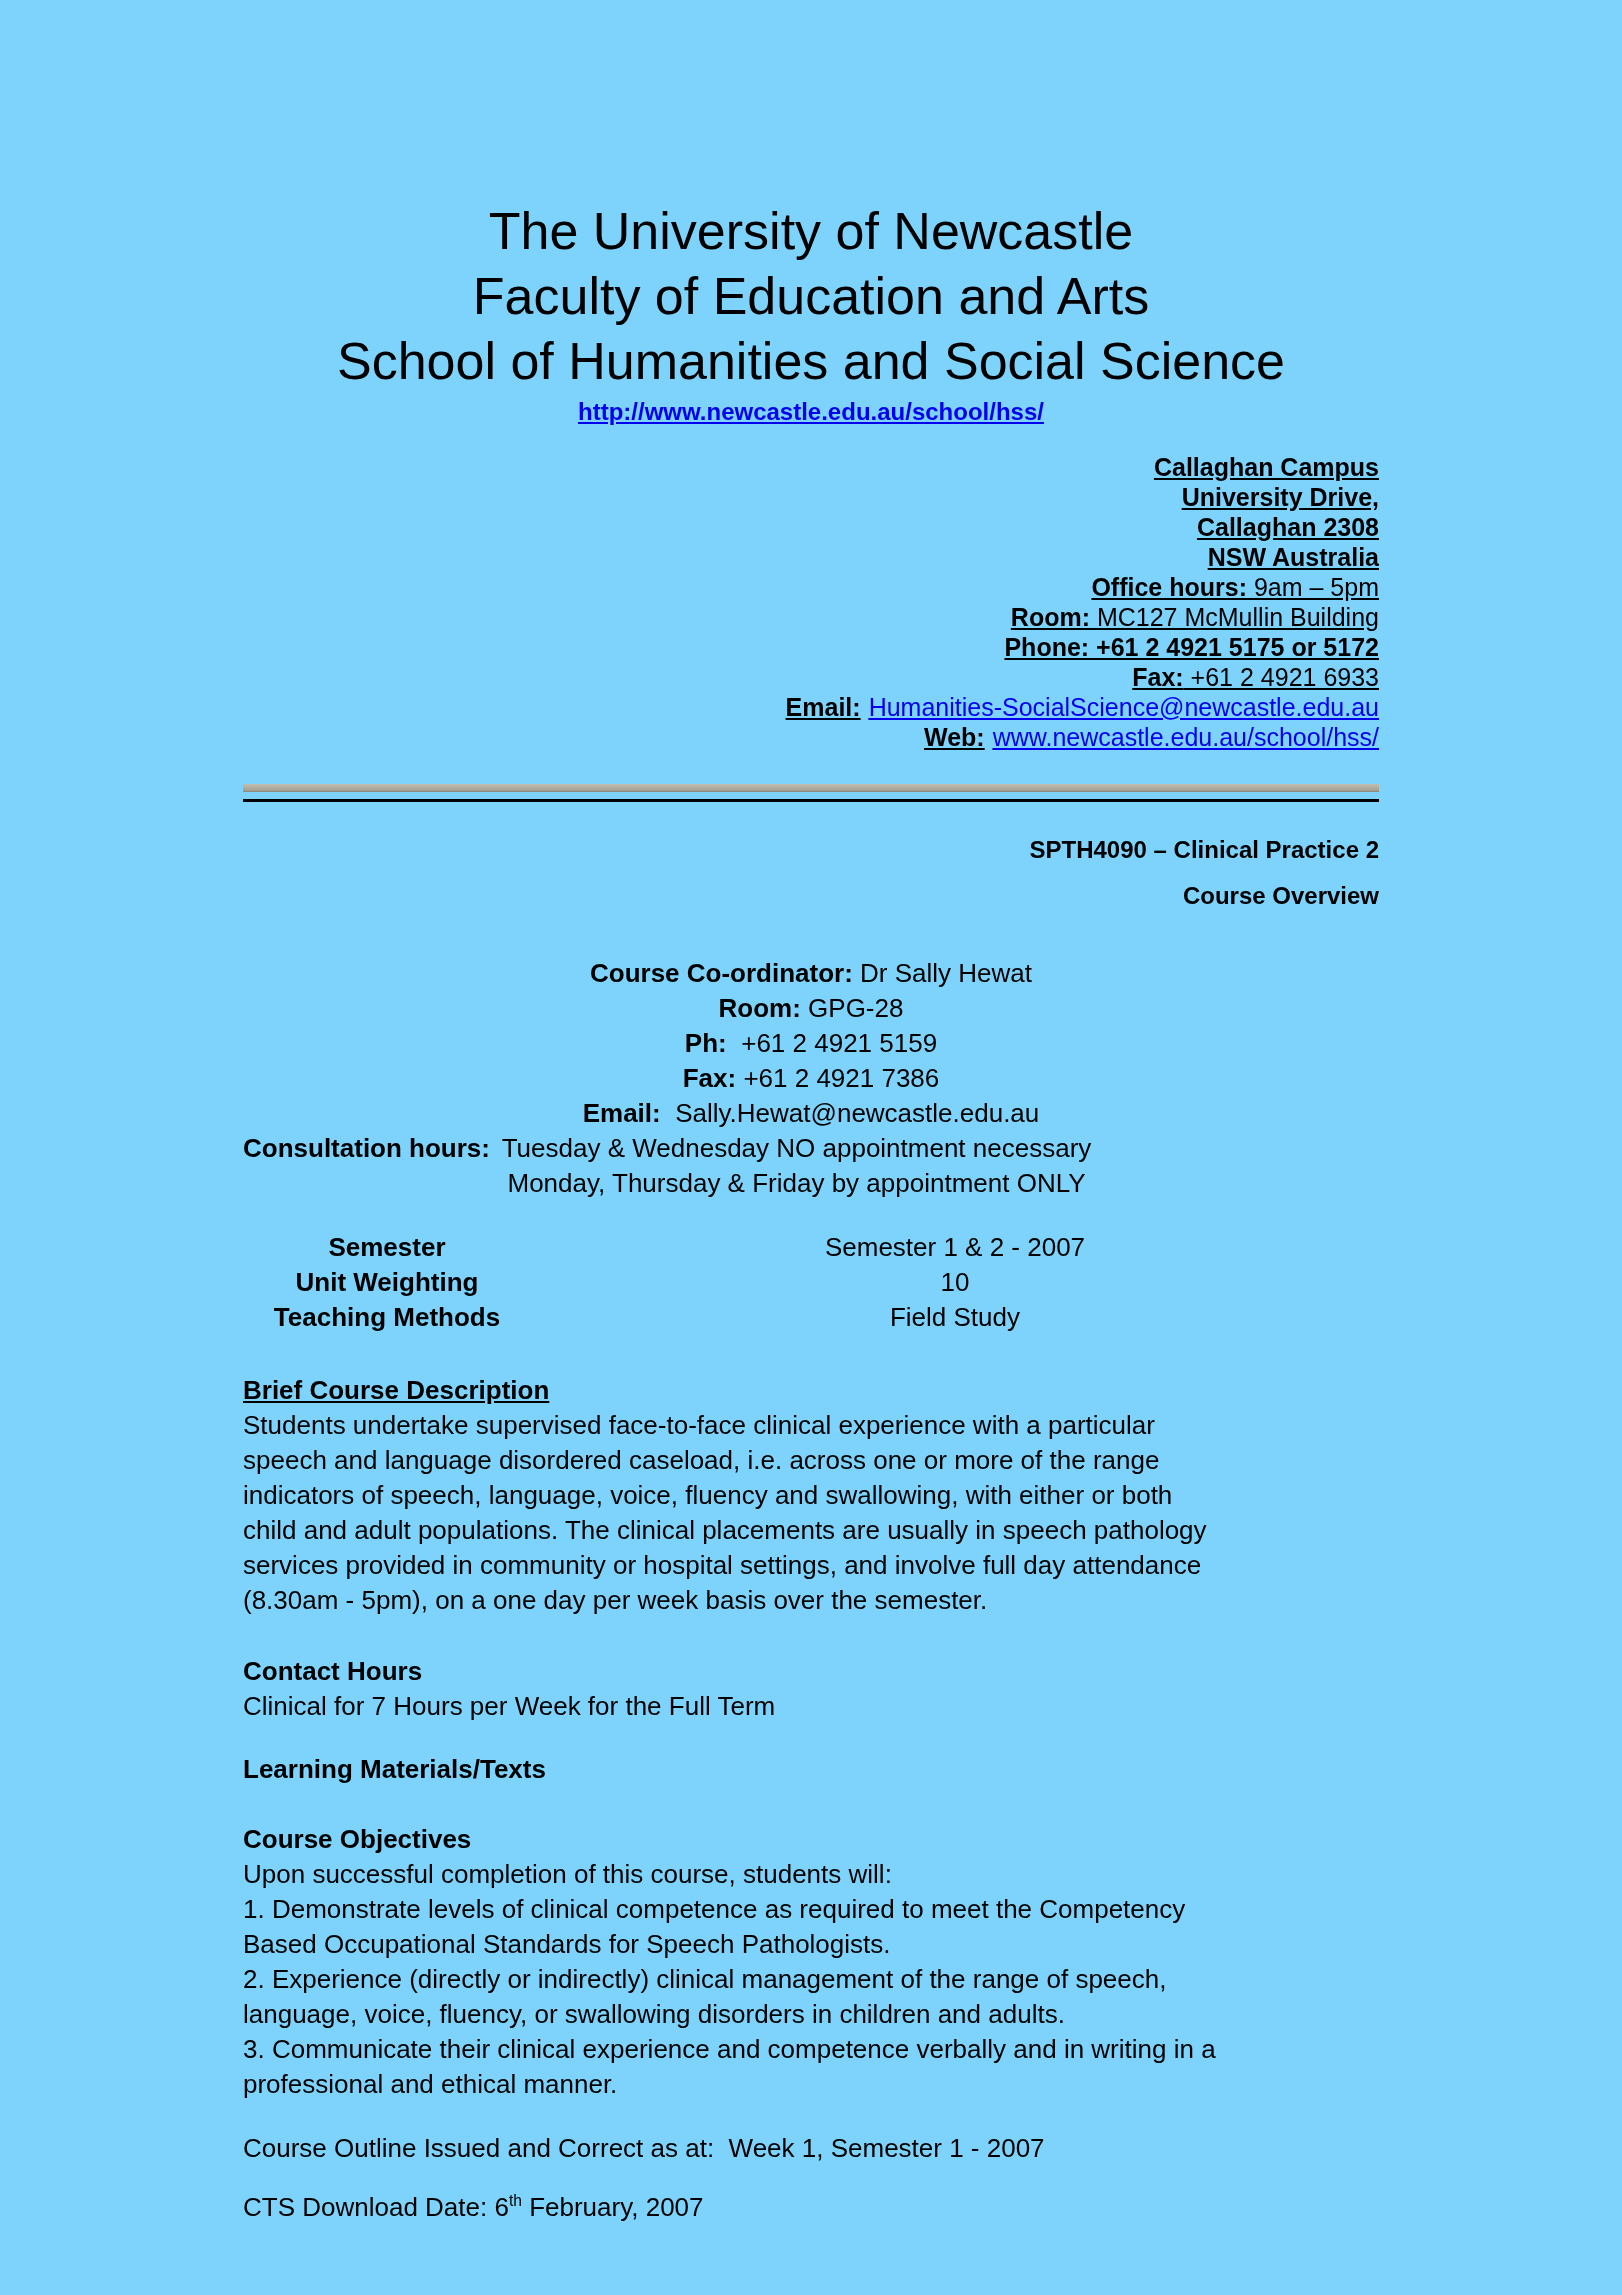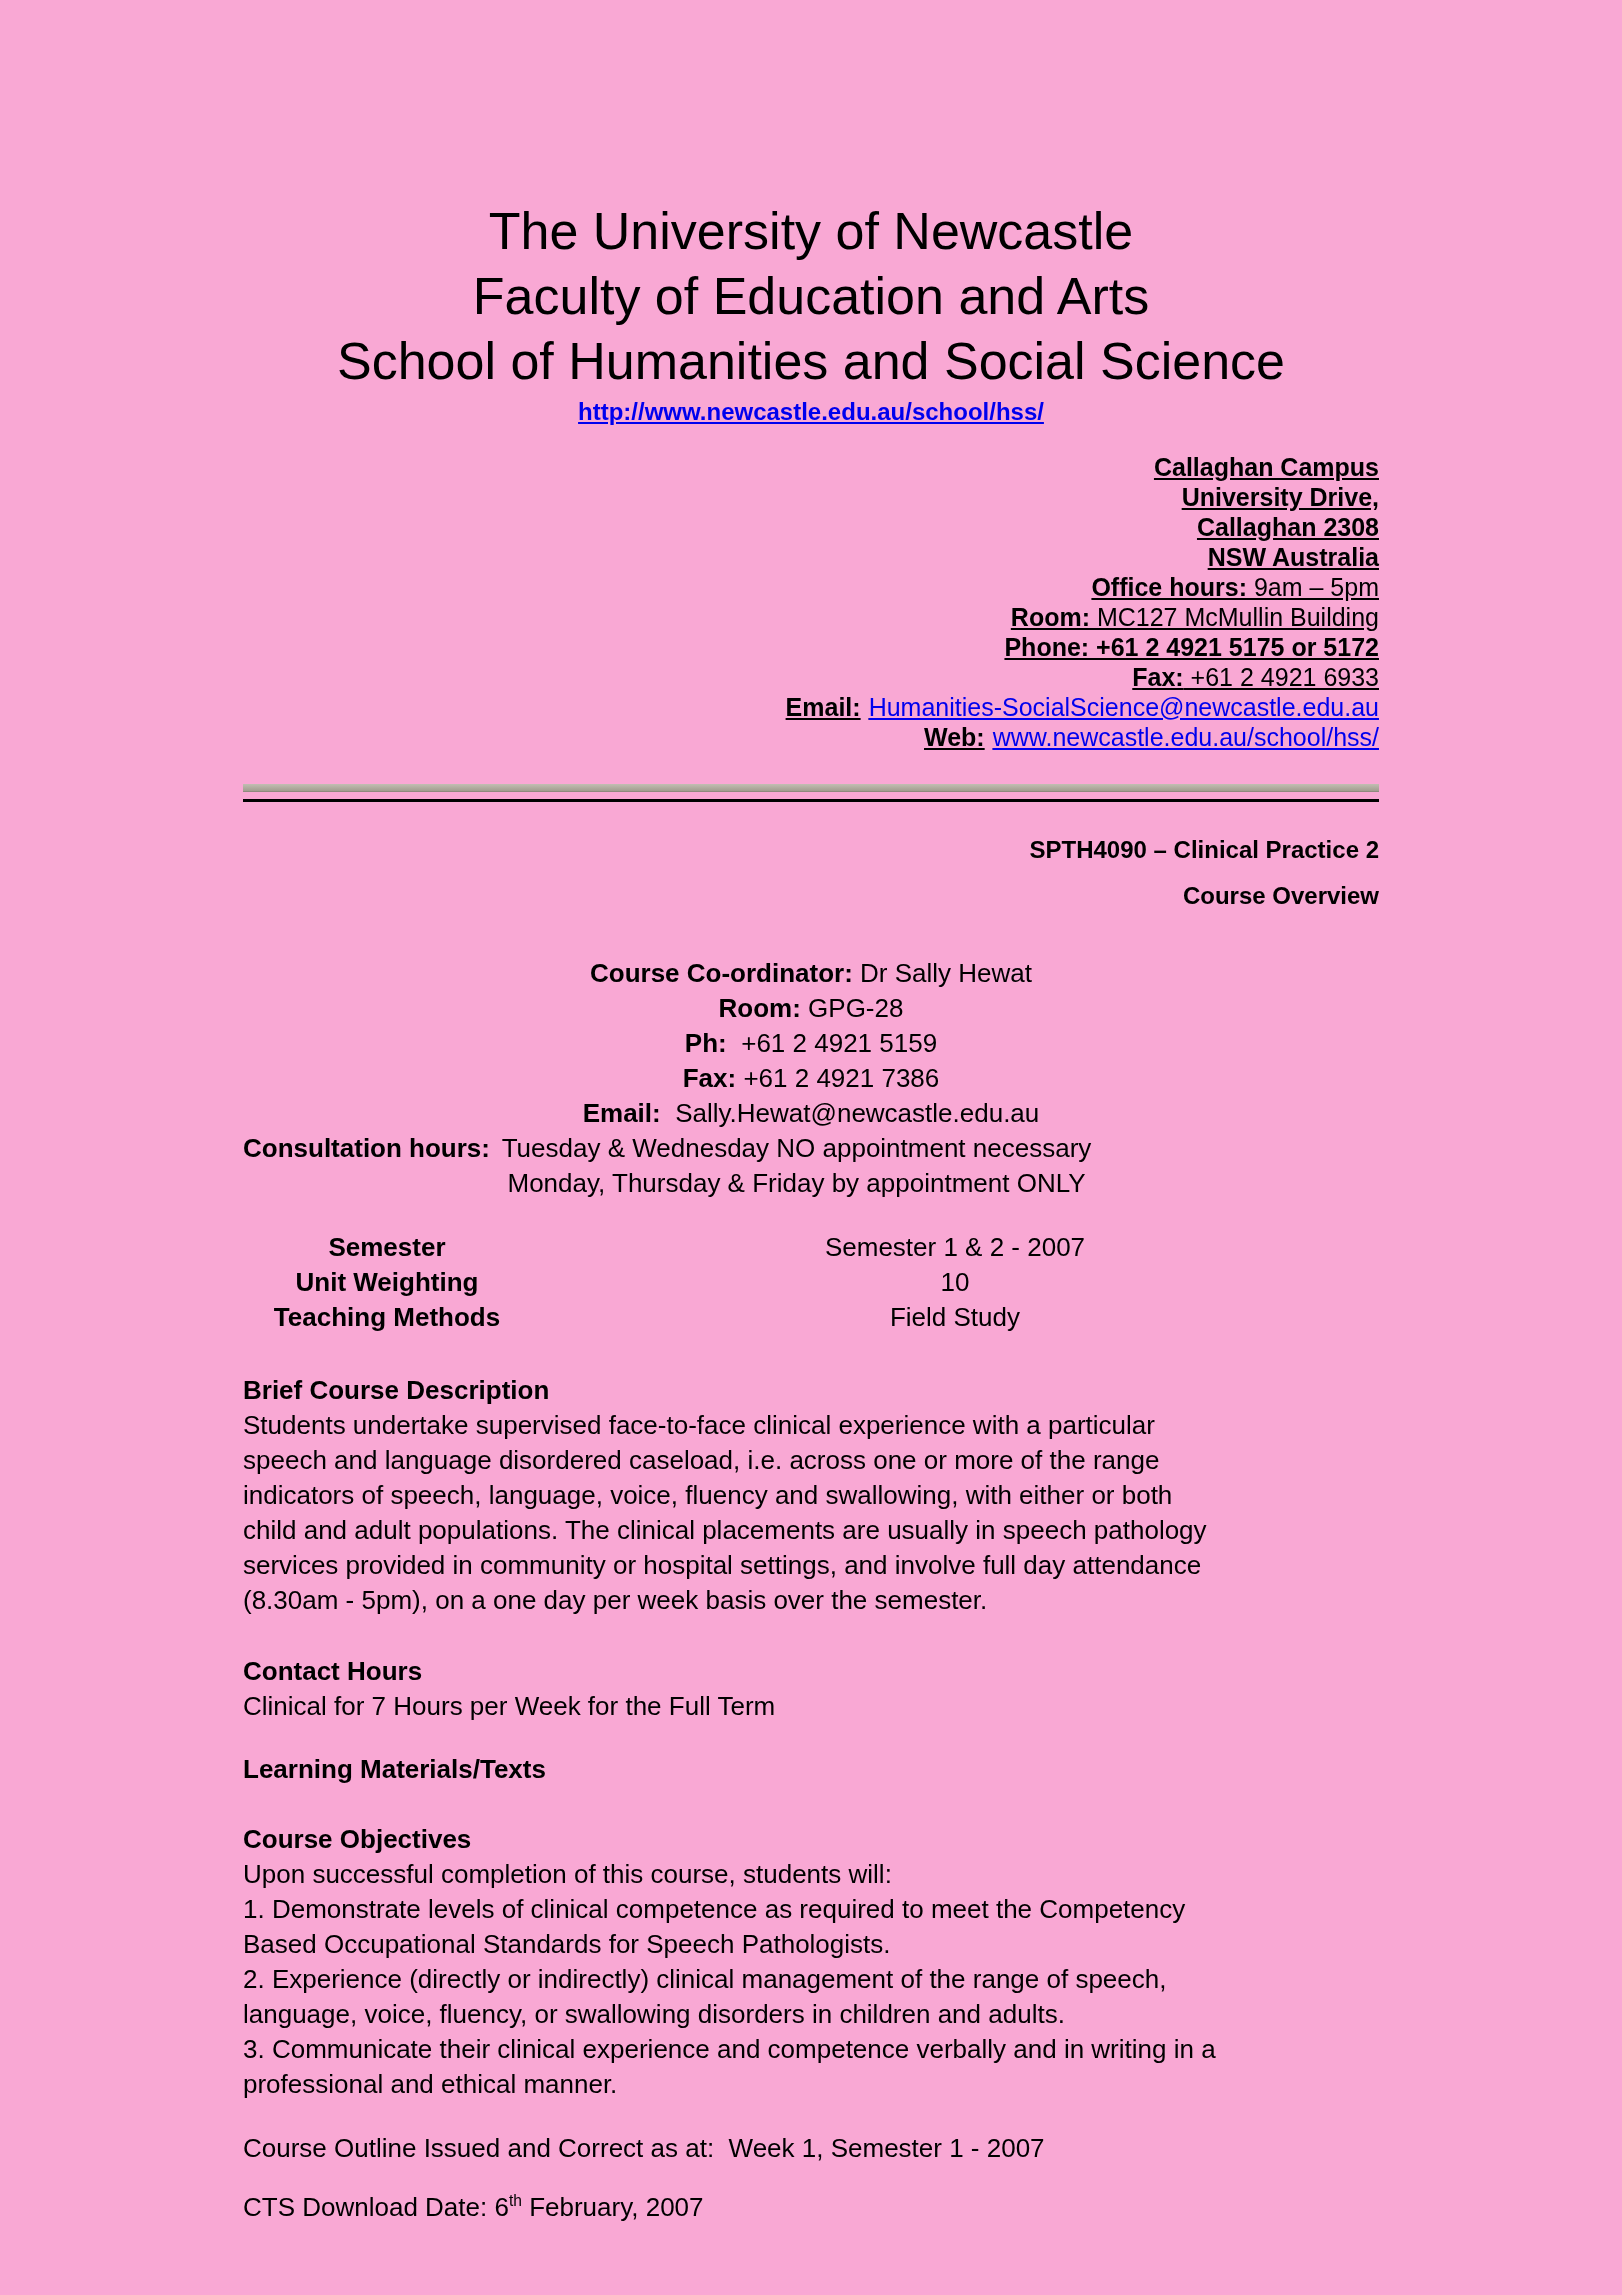--- a/index.html
+++ b/index.html
@@ -1,20 +1,20 @@
 <!DOCTYPE html>
 <html style="font-size:13px"><head>
 <meta charset="utf-8">
 <style>
   html,body{margin:0;padding:0;background:#ffffff;}
   .page{
     position:relative;
     width:1622px;
     height:2295px;
-    background:#f9a8d4;
+    background:#7dd3fc;
     color:#000000;
     font-family:"Liberation Sans","DejaVu Sans",sans-serif;
     overflow:hidden;
   }
   .content{
     width:1136px;
     margin:0 auto;
     padding-top:199px;
   }
   
@@ -43,21 +43,21 @@
   .lbl{font-weight:700;}
   .val{white-space:pre-wrap;}
   .consult-row{display:flex;align-items:flex-start;}
   .consult-row .val{white-space:pre-line;margin-left:0.45em;}
   
   .facts{margin-top:29px;}
   .facts .frow{display:flex;}
   .facts .flabel{width:288px;flex:0 0 288px;font-weight:700;}
   .facts .fvalue{flex:1;}
   .h3{font-weight:700;font-size:26px;line-height:35px;margin:0;}
-  .mt-brief{margin-top:38px;}
+  .mt-brief{margin-top:38px;text-decoration:underline;}
   .mt-contact{margin-top:36px;}
   .mt-materials{margin-top:28px;}
   .mt-objectives{margin-top:35px;}
   p.para{margin:0;font-size:26px;line-height:35px;white-space:pre-line;}
   .bold-line{margin:0;font-size:26px;line-height:35px;font-weight:400;white-space:pre-wrap;}
   .mt-issued{margin-top:29px;}
   .mt-cts{margin-top:24px;}
   sup.ord{font-size:0.6em;vertical-align:super;line-height:0;}
 </style>
 </head>

